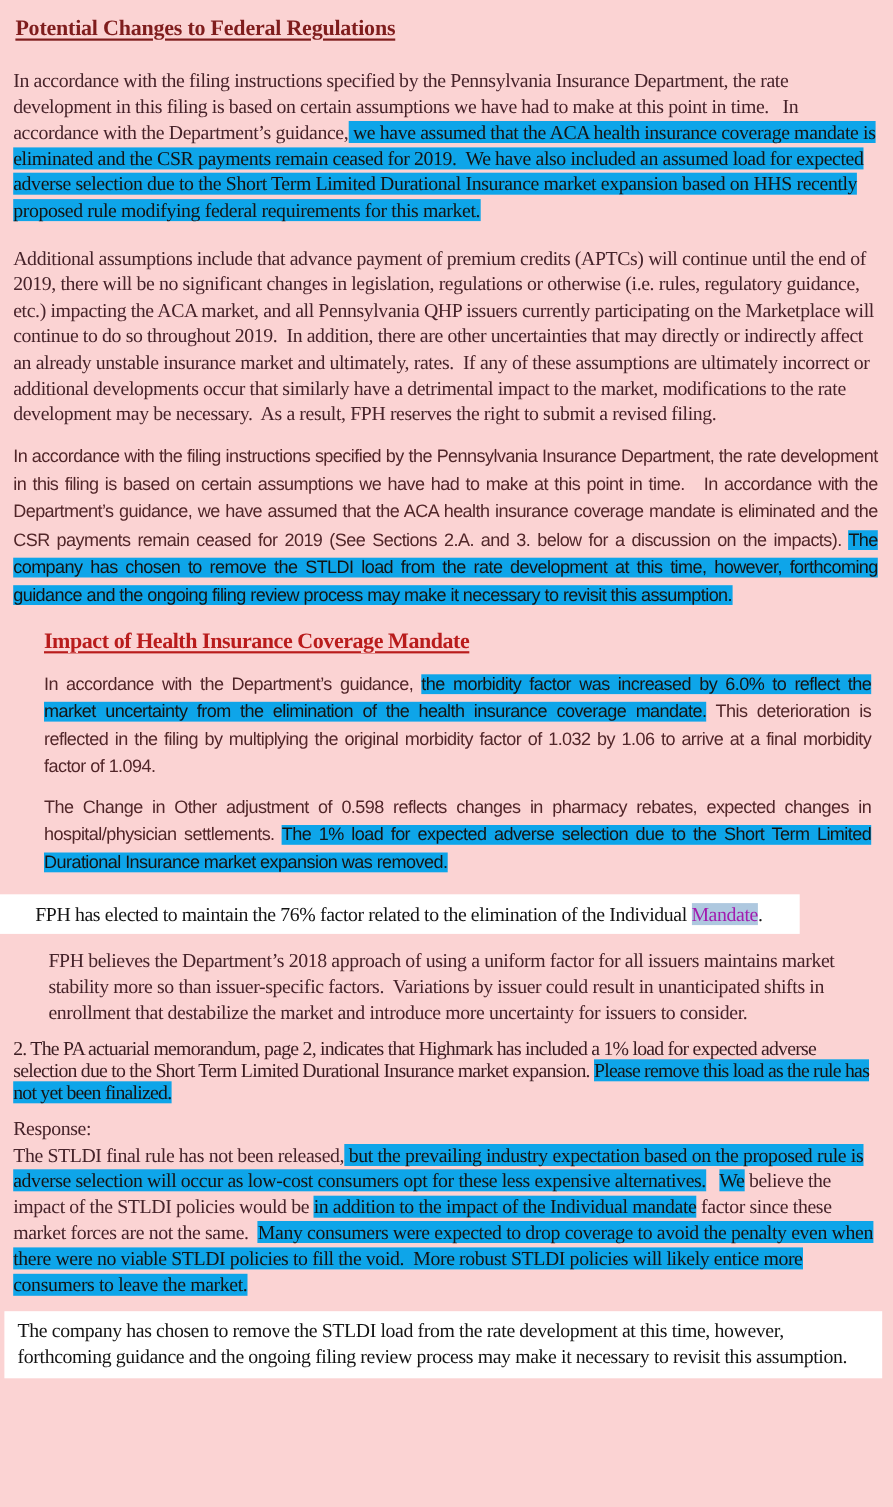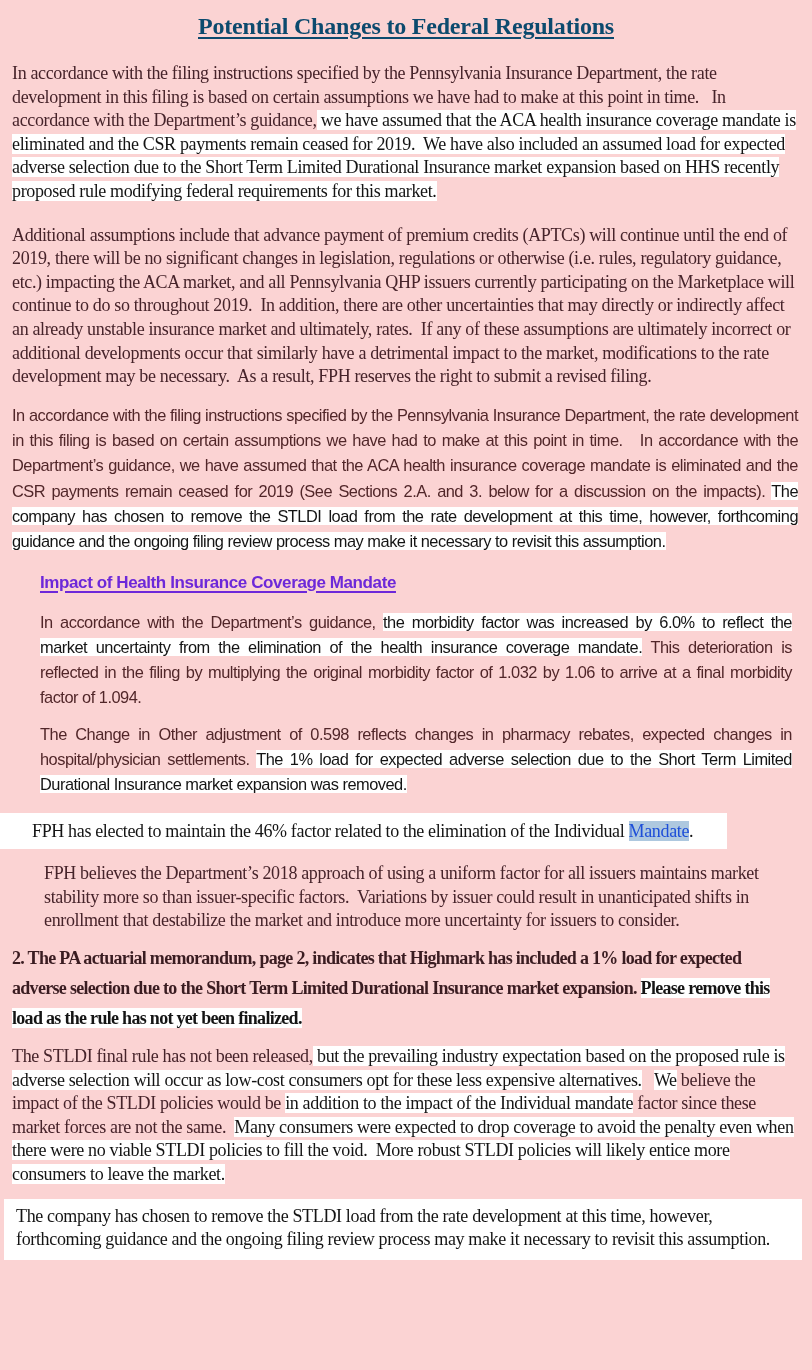--- a/index.html
+++ b/index.html
@@ -9,77 +9,76 @@
     background: #fbd3d3;
     box-sizing: border-box;
     padding: 12px 14px 0 12px;
     overflow: hidden;
   }
   .doc { position: relative; width: 100%; height: 100%; }
 
   .title {
     font-family: "Liberation Serif", "DejaVu Serif", serif;
     font-weight: bold;
-    font-size: 24px;
+    font-size: 20px;
     line-height: 24px;
     letter-spacing: -0.2px;
-    color: #0c4a6e;
+    color: #7f1d1d;
     text-decoration: underline;
     text-decoration-thickness: 2px;
     text-underline-offset: 3px;
     margin: 2px 0 24px 2px;
-    text-align: center;
   }
 
   p { margin: 0; }
 
   .serif {
     font-family: "Liberation Serif", "DejaVu Serif", serif;
     font-size: 18px;
     line-height: 23.6px;
     letter-spacing: -0.35px;
     color: #46232a;
   }
   .sans {
     font-family: "Liberation Sans", "DejaVu Sans", sans-serif;
     font-size: 16.4px;
     line-height: 25.3px;
     letter-spacing: -0.5px;
     color: #512629;
     text-align: justify;
   }
-  .bold { font-weight: bold; letter-spacing: -0.7px; color: #3a1c21; line-height: 30px; }
+  .bold { font-weight: normal; letter-spacing: -0.7px; color: #3a1c21; line-height: 20px; }
 
   .m-b-20 { margin-bottom: 20px; }
   .m-b-14 { margin-bottom: 14px; }
   .m-b-17 { margin-bottom: 17px; }
   .m-b-11 { margin-bottom: 11px; }
   .m-b-15 { margin-bottom: 15px; }
   .m-b-13 { margin-bottom: 13px; }
   .m-b-10 { margin-bottom: 10px; }
   .m-b-12 { margin-bottom: 12px; }
 
   .indent-a { margin-left: 28px; margin-right: 6px; }
   .indent-b { margin-left: 32px; margin-right: 4px; }
 
   .subheading {
-    font-family: Liberation Sans, sans-serif;
+    font-family: Liberation Serif, serif;
     font-weight: bold;
-    font-size: 17px;
+    font-size: 20px;
     line-height: 22px;
     letter-spacing: -0.4px;
-    color: #6d28d9;
+    color: #b91c1c;
     text-decoration: underline;
     text-decoration-thickness: 1.5px;
     text-underline-offset: 3px;
     margin-bottom: 16px;
   }
 
-  .hl  { background: #ffffff; color: #141414; }
-  .sel { background: #aec8df; color: #1d4ed8; }
+  .hl  { background: #0ea5e9; color: #141414; }
+  .sel { background: #aec8df; color: #a21caf; }
 
   .block-hl {
     background: #ffffff;
     color: #141414;
   }
   .fph-strip {
     margin-left: -12px;
     padding: 7px 34px 6px 32px;
     width: fit-content;
   }
@@ -102,24 +101,25 @@
   <p class="serif m-b-14"><span>Additional assumptions include that advance payment of premium credits (APTCs) will continue until the end of 2019, there will be no significant changes in legislation, regulations or otherwise (i.e. rules, regulatory guidance, etc.) impacting the ACA market, and all Pennsylvania QHP issuers currently participating on the Marketplace will continue to do so throughout 2019.&nbsp; In addition, there are other uncertainties that may directly or indirectly affect an already unstable insurance market and ultimately, rates.&nbsp; If any of these assumptions are ultimately incorrect or additional developments occur that similarly have a detrimental impact to the market, modifications to the rate development may be necessary.&nbsp; As a result, FPH reserves the right to submit a revised filing.</span></p>
 
   <p class="sans m-b-17"><span>In accordance with the filing instructions specified by the Pennsylvania Insurance Department, the rate development in this filing is based on certain assumptions we have had to make at this point in time.&nbsp;&nbsp; In accordance with the Department’s guidance, we have assumed that the ACA health insurance coverage mandate is eliminated and the CSR payments remain ceased for 2019 (See Sections 2.A. and 3. below for a discussion on the impacts). </span><span class="hl">The company has chosen to remove the STLDI load from the rate development at this time, however, forthcoming guidance and the ongoing filing review process may make it necessary to revisit this assumption.</span></p>
 
   <div class="subheading indent-a">Impact of Health Insurance Coverage Mandate</div>
 
   <p class="sans indent-a m-b-11"><span>In accordance with the Department’s guidance, </span><span class="hl">the morbidity factor was increased by 6.0% to reflect the market uncertainty from the elimination of the health insurance coverage mandate.</span><span> This deterioration is reflected in the filing by multiplying the original morbidity factor of 1.032 by 1.06 to arrive at a final morbidity factor of 1.094.</span></p>
 
   <p class="sans indent-a m-b-15"><span>The Change in Other adjustment of 0.598 reflects changes in pharmacy rebates, expected changes in hospital/physician settlements. </span><span class="hl">The 1% load for expected adverse selection due to the Short Term Limited Durational Insurance market expansion was removed.</span></p>
 
-  <p class="serif block-hl fph-strip m-b-13"><span>FPH has elected to maintain the 46% factor related to the elimination of the Individual </span><span class="sel">Mandate</span><span>.</span></p>
+  <p class="serif block-hl fph-strip m-b-13"><span>FPH has elected to maintain the 76% factor related to the elimination of the Individual </span><span class="sel">Mandate</span><span>.</span></p>
 
   <p class="serif indent-b m-b-10"><span>FPH believes the Department’s 2018 approach of using a uniform factor for all issuers maintains market stability more so than issuer-specific factors.&nbsp; Variations by issuer could result in unanticipated shifts in enrollment that destabilize the market and introduce more uncertainty for issuers to consider.</span></p>
 
   <p class="serif bold m-b-12"><span>2. The PA actuarial memorandum, page 2, indicates that Highmark has included a 1% load for expected adverse selection due to the Short Term Limited Durational Insurance market expansion. </span><span class="hl">Please remove this load as the rule has not yet been finalized.</span></p>
 
+  <p class="serif response-label">Response:</p>
 
   <p class="serif m-b-12"><span>The STLDI final rule has not been released,</span><span class="hl"> but the prevailing industry expectation based on the proposed rule is adverse selection will occur as low-cost consumers opt for these less expensive alternatives.</span><span>&nbsp;&nbsp; </span><span class="hl">We</span><span> believe the impact of the STLDI policies would be </span><span class="hl">in addition to the impact of the Individual mandate</span><span> factor since these market forces are not the same.&nbsp; </span><span class="hl">Many consumers were expected to drop coverage to avoid the penalty even when there were no viable STLDI policies to fill the void.&nbsp; More robust STLDI policies will likely entice more consumers to leave the market.</span></p>
 
   <p class="serif block-hl final-block"><span>The company has chosen to remove the STLDI load from the rate development at this time, however, forthcoming guidance and the ongoing filing review process may make it necessary to revisit this assumption.</span></p>
 
 </div>
 
 </body></html>

